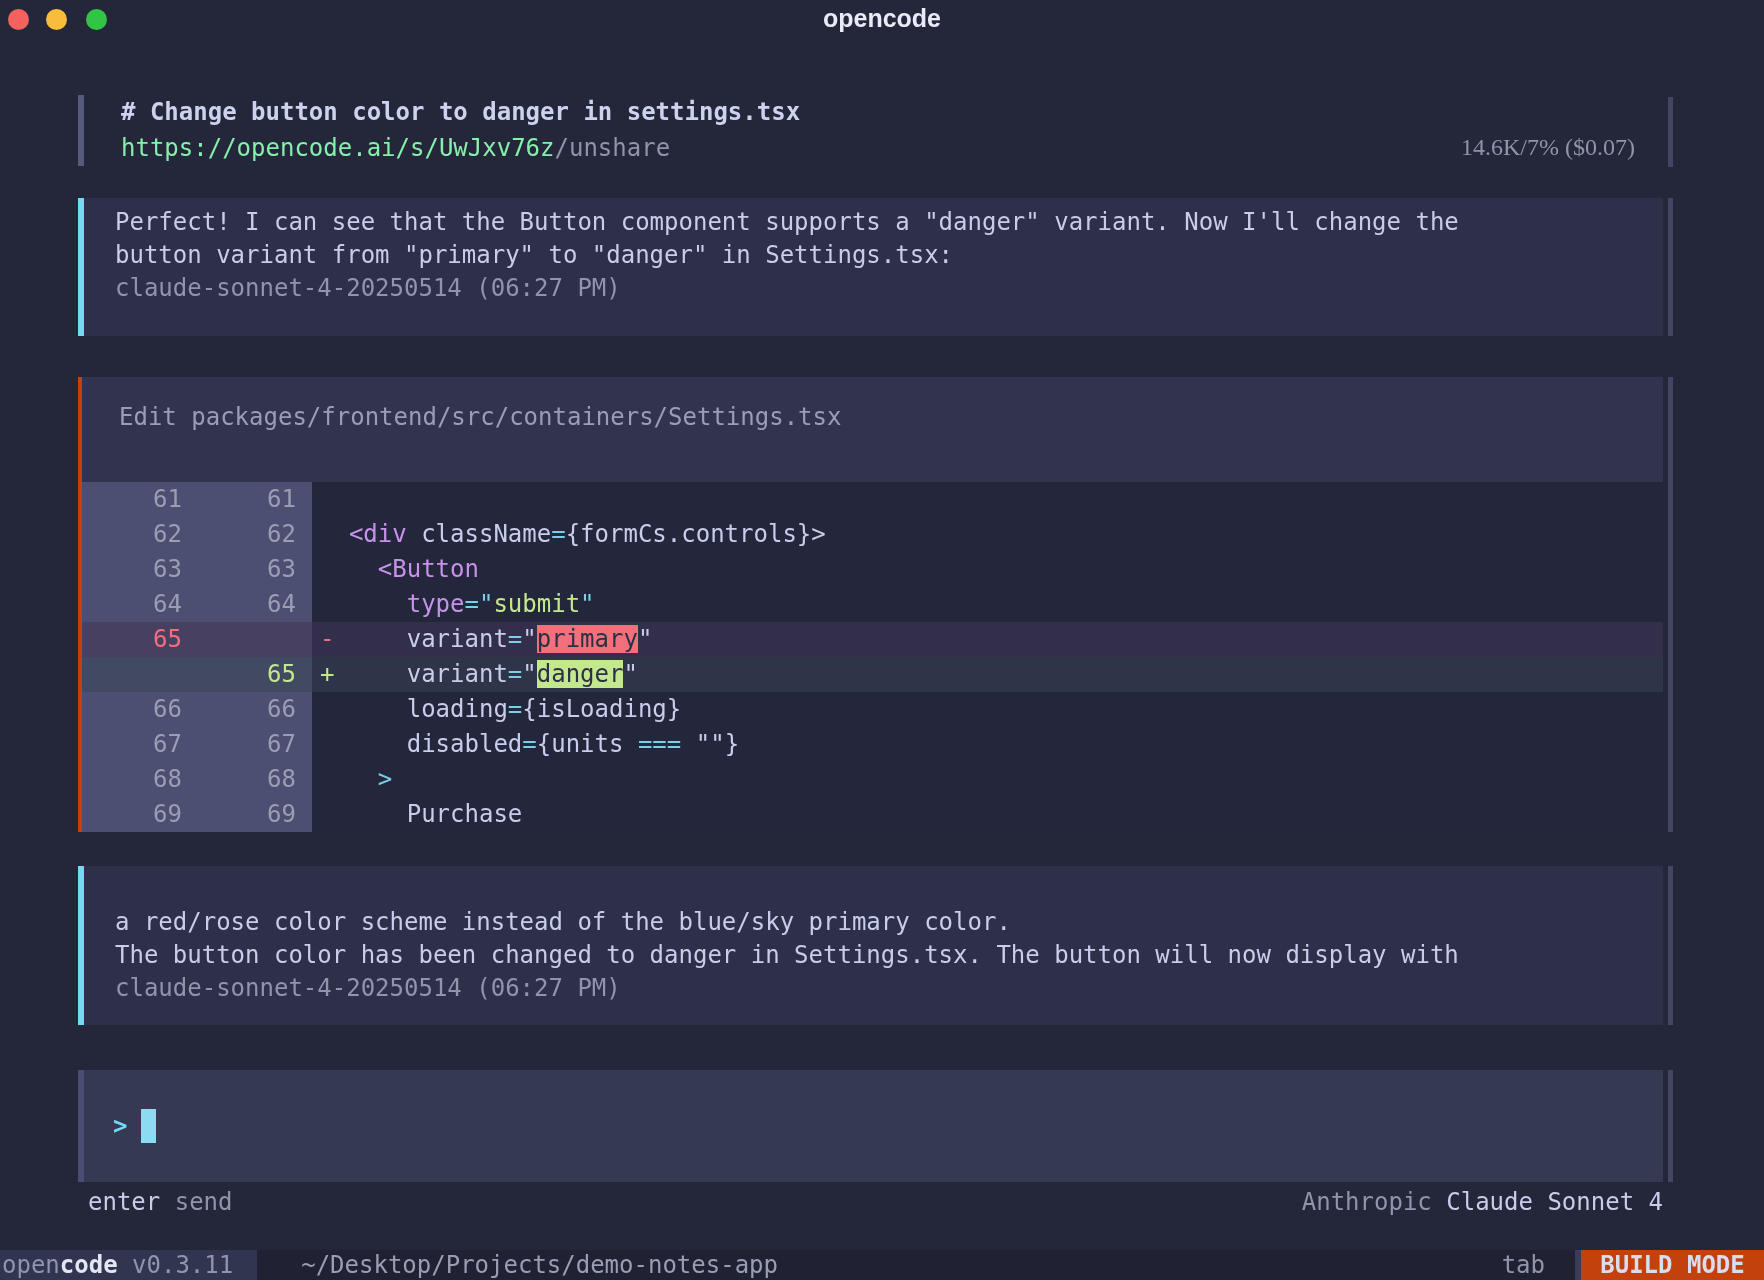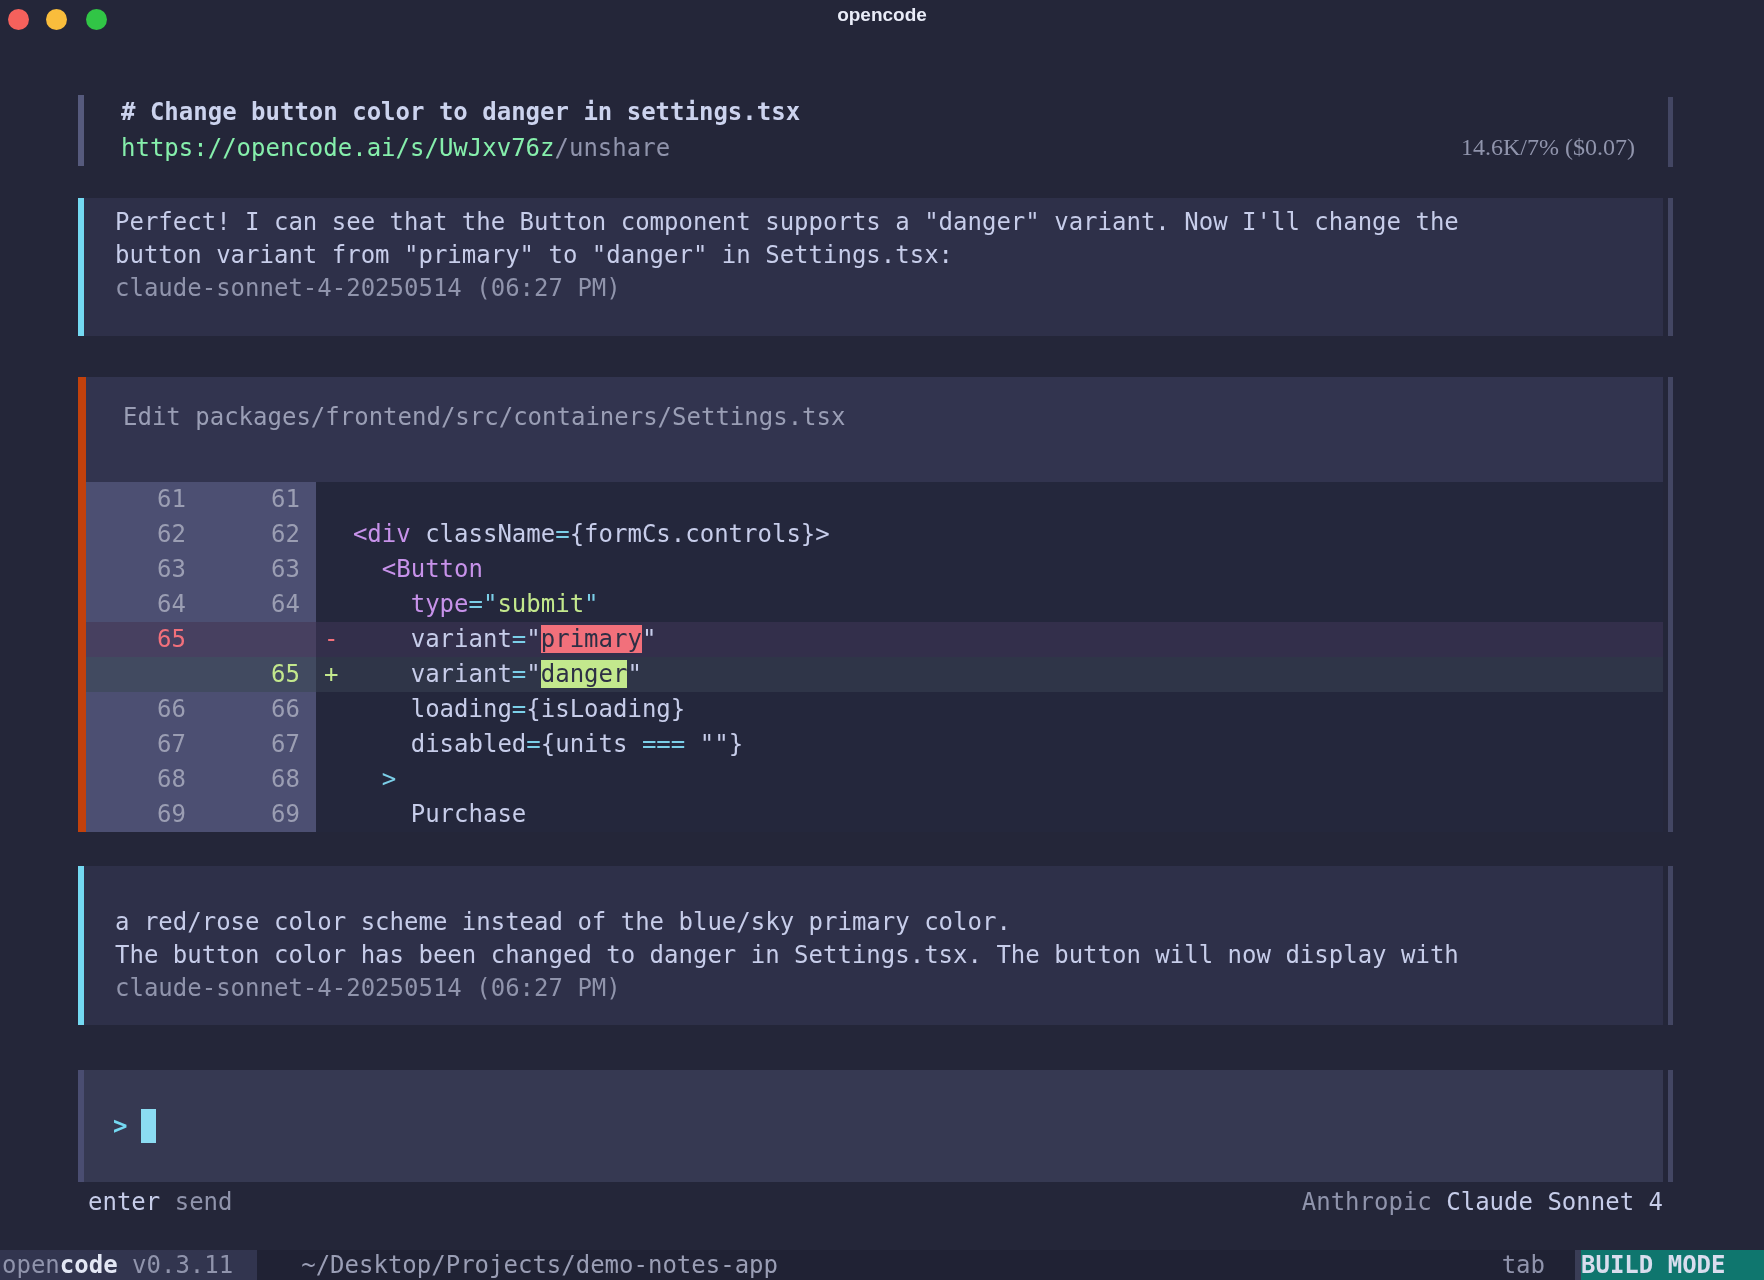--- a/index.html
+++ b/index.html
@@ -12,41 +12,41 @@
   }
   
   .titlebar { position:absolute; top:0; left:0; width:100%; height:44px; }
   .tl-dot { position:absolute; top:9px; width:21px; height:21px; border-radius:50%; }
   .tl-red    { left:8px;  }
   .tl-yellow { left:46px; }
   .tl-green  { left:86px; }
   .win-title {
     position:absolute; top:4px; left:0; width:100%; text-align:center;
     font-family:"Liberation Sans", sans-serif; font-weight:bold;
-    font-size:19px; color:#e9ecf8;
+    font-size:25px; color:#e9ecf8;
   }
   
   .rbar { position:absolute; left:1668px; width:5px; background:#434663; }
   
   .block { position:absolute; left:78px; width:1585px; }
   
   .session-header { top:95px; height:71px; border-left:6px solid #565a7d; background:transparent; }
   .sh-line1 { position:absolute; top:3px;  left:37px; font-weight:bold; color:#ccd3ee; }
   .sh-line2 { position:absolute; top:39px; left:37px; color:#9094ac; }
   .sh-usage { position:absolute; top:39px; right:28px; color:#9094ac;font-family:Liberation Serif, serif; }
   .sh-url { color:#86efac; }
   .sh-unshare { color:#9094ac; }
   
   .mblock { background:#2e3049; border-left:6px solid #74d9f2; padding-left:31px; }
   .msg1 { top:198px; height:138px; padding-top:8px; }
   .msg2 { top:866px; height:159px; padding-top:40px; }
   .mline { line-height:33px; white-space:pre; color:#c7cdea; }
   .mline.meta { color:#9094ac; }
   
-  .edit-block { top:377px; height:455px; background:#32344f; border-left:8px solid #c2410c;padding-left:28px; }
+  .edit-block { top:377px; height:455px; background:#32344f; border-left:4px solid #c2410c;padding-left:28px; }
   .edit-title { position:absolute; top:26px; left:37px; color:#9a9eb5; }
   .diff-table { position:absolute; top:105px; left:0; right:0; }
   .drow { display:flex; height:35px; line-height:35px; background:#24273c; }
   .dnum { flex:none; text-align:right; white-space:pre; color:#9b9eb3; background:#4c4f72; }
   .dnum.oldn { width:112px; padding-right:12px; }
   .dnum.newn { width:118px; padding-right:16px; }
   .dcode { flex:1; padding-left:8px; white-space:pre; }
   .drow.del .dnum { background:#474060; }
   .drow.del .oldn { color:#f2707b; }
   .drow.del .dcode { background:#332f4b; }
@@ -79,21 +79,21 @@
     background:#202234; display:flex; align-items:center;
   }
   .sb-app { flex:none; background:#32354f; height:30px; line-height:30px; padding:0 24px 0 2px; white-space:pre; }
   .sb-open { color:#9094ac; }
   .sb-code { color:#e3e7f4; font-weight:bold; }
   .sb-ver { color:#9094ac; }
   .sb-path { flex:none; margin-left:44px; color:#9a9eb5; white-space:pre; }
   .sb-spacer { flex:1; }
   .sb-tab { flex:none; color:#9094ac; margin-right:30px; }
   .sb-divider { flex:none; width:6px; height:30px; background:#3a3d56; }
-  .sb-mode { flex:none; width:183px; background:#0f766e; height:30px; line-height:30px; text-align:left; font-weight:bold; color:#d9ddee; white-space:pre; }
+  .sb-mode { flex:none; width:183px; background:#c2410c; height:30px; line-height:30px; text-align:center; font-weight:bold; color:#d9ddee; white-space:pre; }
 </style>
 </head>
 <body>
 
 <div class="app">
 
   <div class="titlebar">
     <div class="tl-dot tl-red" style="background:#f5615c"></div>
     <div class="tl-dot tl-yellow" style="background:#f9bd3c"></div>
     <div class="tl-dot tl-green" style="background:#31c546"></div>

